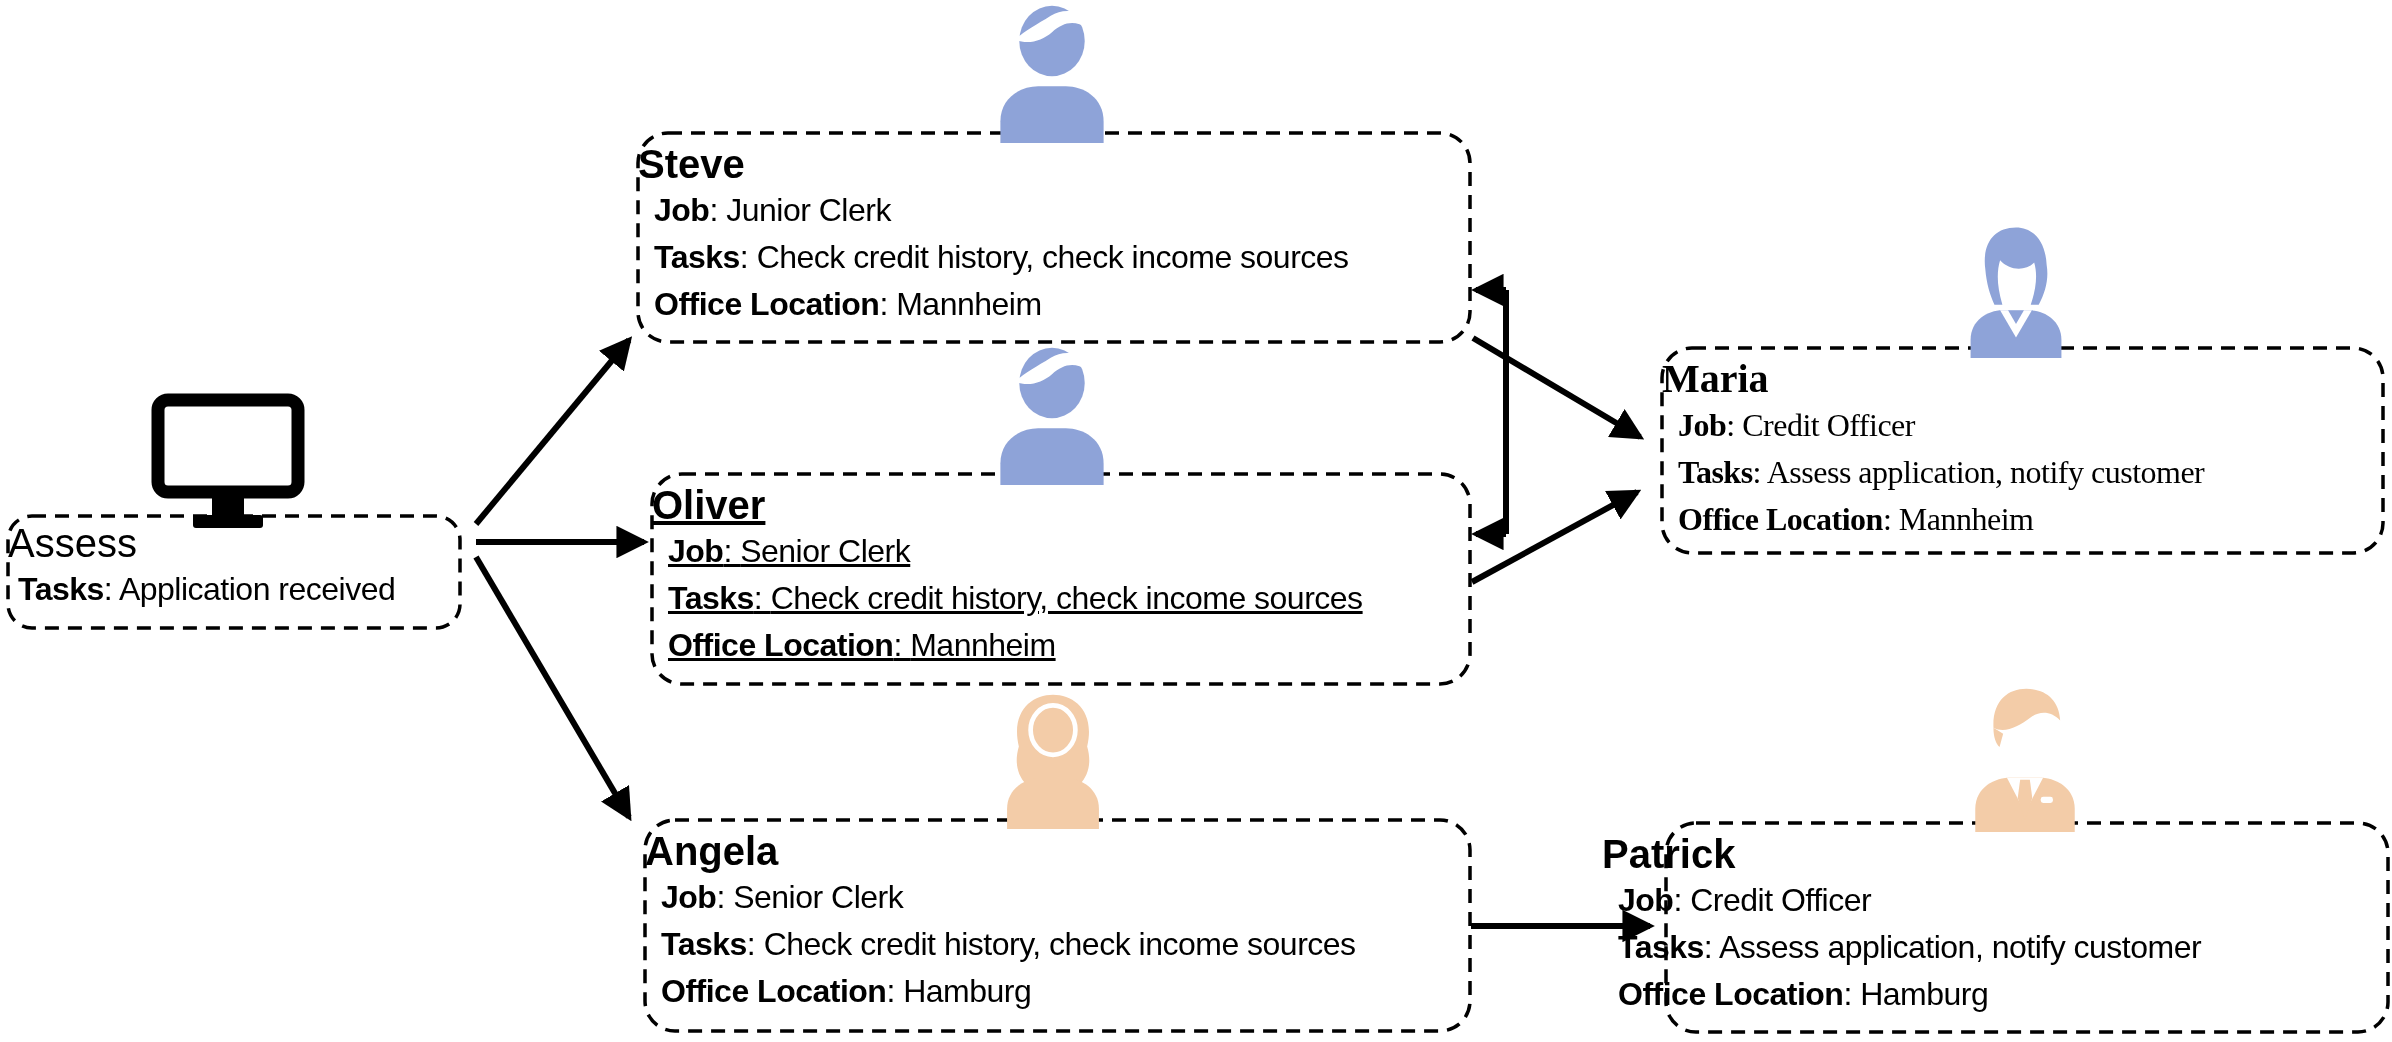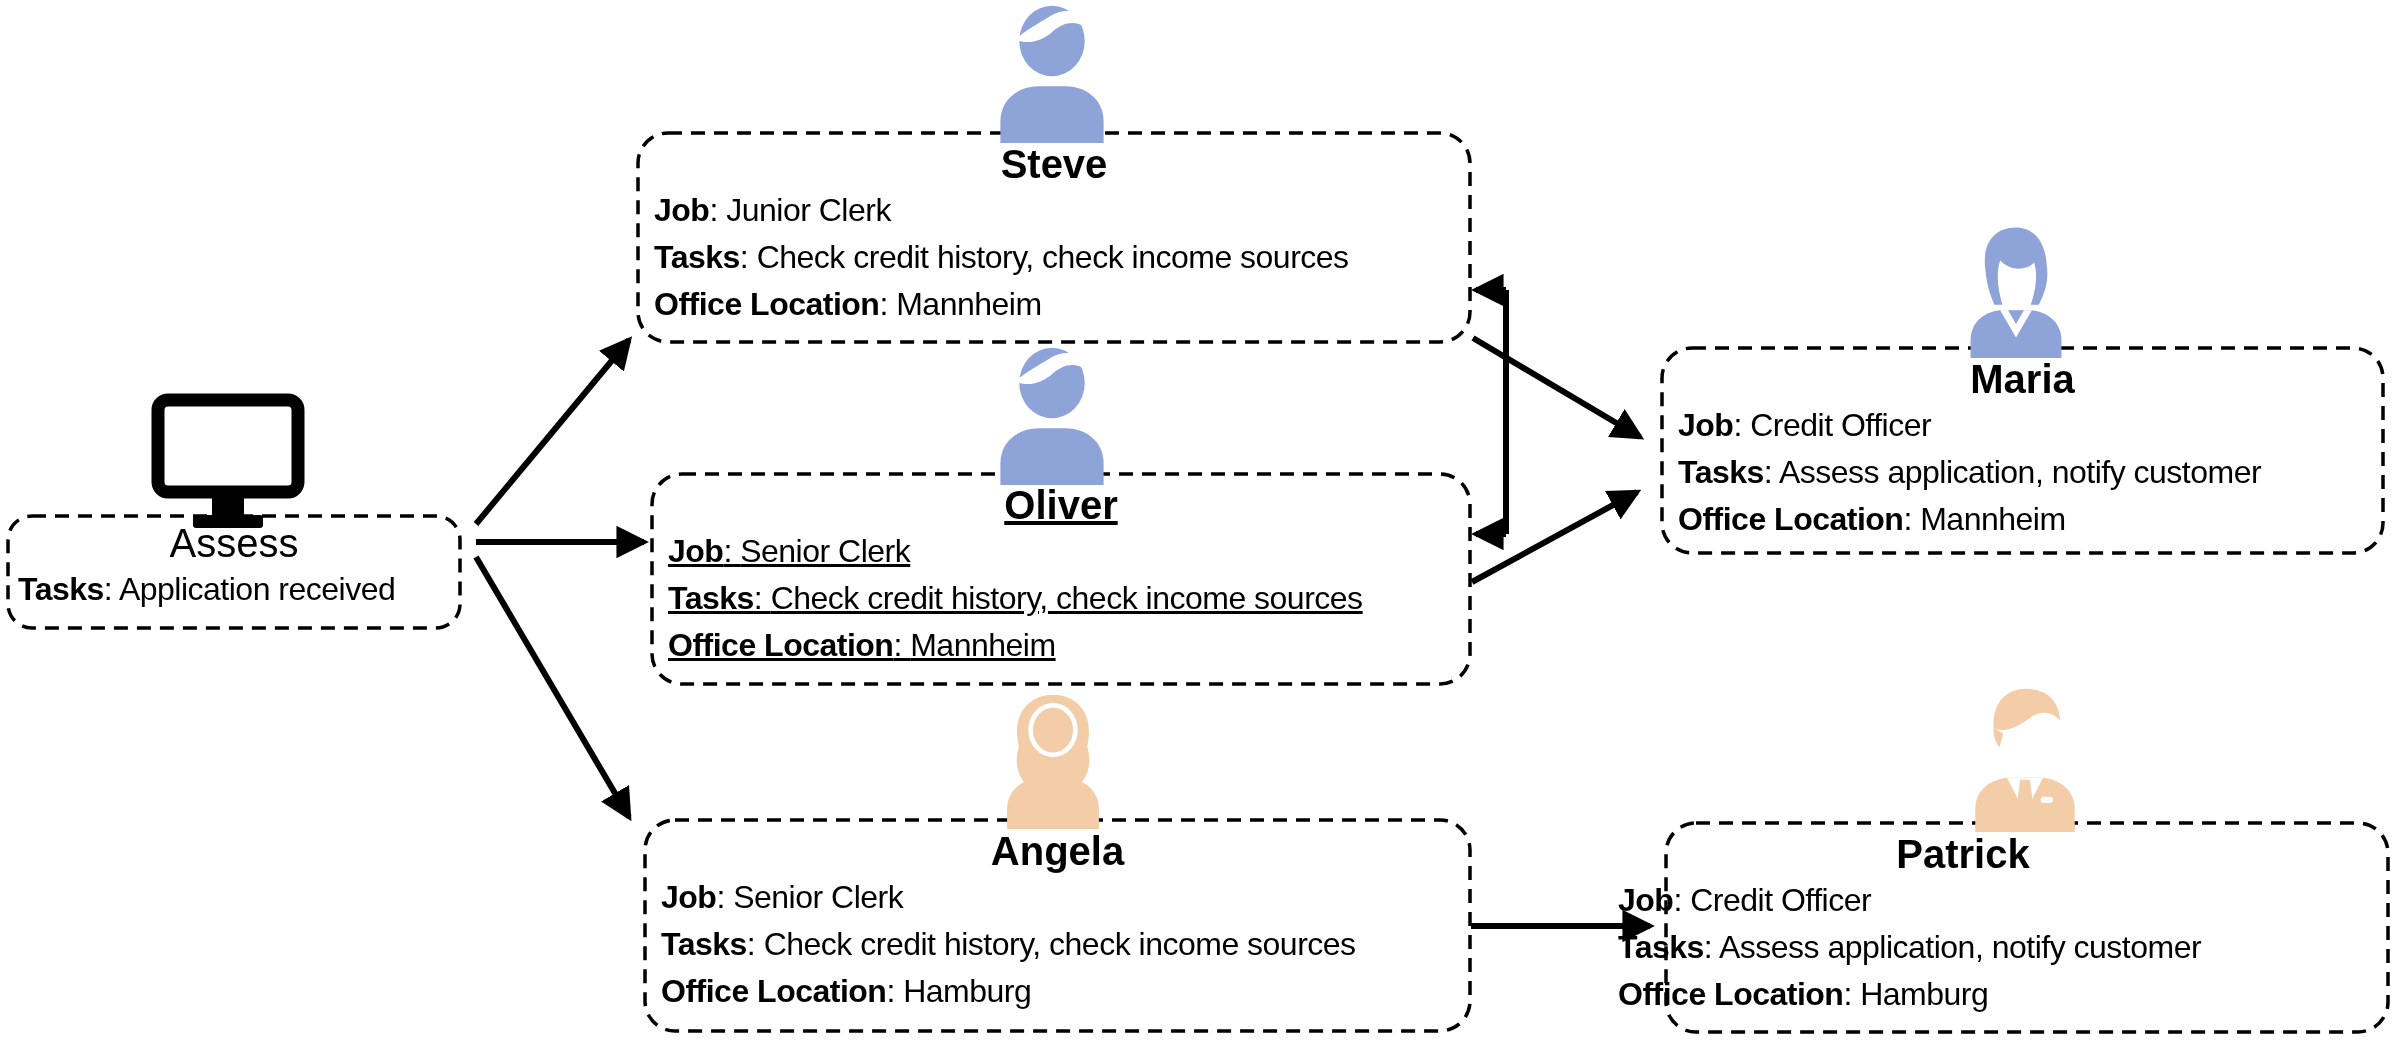--- a/index.html
+++ b/index.html
@@ -8,21 +8,21 @@
   html,body{margin:0;padding:0;background:var(--bg);}
   .canvas{
     position:relative;width:2392px;height:1042px;background:var(--bg);
     font-family:"Liberation Sans",sans-serif;color:var(--ink);overflow:hidden;
   }
   .layer{position:absolute;left:0;top:0;width:2392px;height:1042px;}
   .card-border{fill:#ffffff;stroke:var(--ink);stroke-width:3.5;stroke-dasharray:14 9;}
   .edge{stroke:var(--ink);stroke-width:6;fill:none;}
   .arrowhead{fill:var(--ink);}
   .card{position:absolute;display:flex;flex-direction:column;box-sizing:border-box;}
-  .card-title{font-size:40px;line-height:46px;font-weight:700;text-align:center;padding-top:8px;white-space:nowrap;}
+  .card-title{font-size:40px;line-height:46px;font-weight:700;text-align:left;padding-top:8px;white-space:nowrap;}
   .card-title.regular{font-weight:400;padding-top:4px;}
   .card-row{font-size:32px;line-height:47px;padding-left:16px;white-space:nowrap;letter-spacing:-0.5px;}
   .card-row .b{font-weight:700;}
   .icon{position:absolute;}
 </style>
 </head>
 <body>
 
 <div class="canvas">
 
@@ -115,21 +115,21 @@
     <div class="card-row"><span class="b">Office Location</span><span>: </span><span>Mannheim</span></div>
   </div>
 
   <div class="card" style="left:645px;top:820px;width:825px;height:211px;">
     <div class="card-title">Angela</div>
     <div class="card-row"><span class="b">Job</span><span>: </span><span>Senior Clerk</span></div>
     <div class="card-row"><span class="b">Tasks</span><span>: </span><span>Check credit history, check income sources</span></div>
     <div class="card-row"><span class="b">Office Location</span><span>: </span><span>Hamburg</span></div>
   </div>
 
-  <div class="card" style="left:1662px;top:348px;width:721px;height:205px;">
+  <div class="card" style="left:1662px;top:348px;width:721px;height:205px;font-family:Liberation Serif, serif;">
     <div class="card-title">Maria</div>
     <div class="card-row"><span class="b">Job</span><span>: </span><span>Credit Officer</span></div>
     <div class="card-row"><span class="b">Tasks</span><span>: </span><span>Assess application, notify customer</span></div>
     <div class="card-row"><span class="b">Office Location</span><span>: </span><span>Mannheim</span></div>
   </div>
 
   <div class="card" style="left:1602px;top:823px;width:722px;height:209px;">
     <div class="card-title">Patrick</div>
     <div class="card-row"><span class="b">Job</span><span>: </span><span>Credit Officer</span></div>
     <div class="card-row"><span class="b">Tasks</span><span>: </span><span>Assess application, notify customer</span></div>

